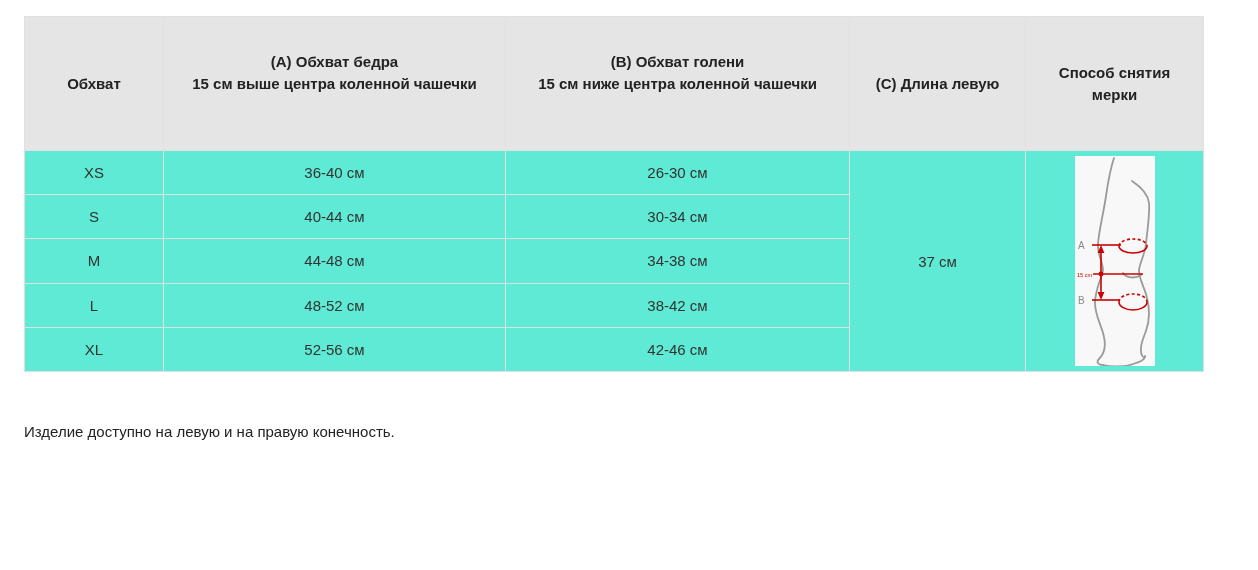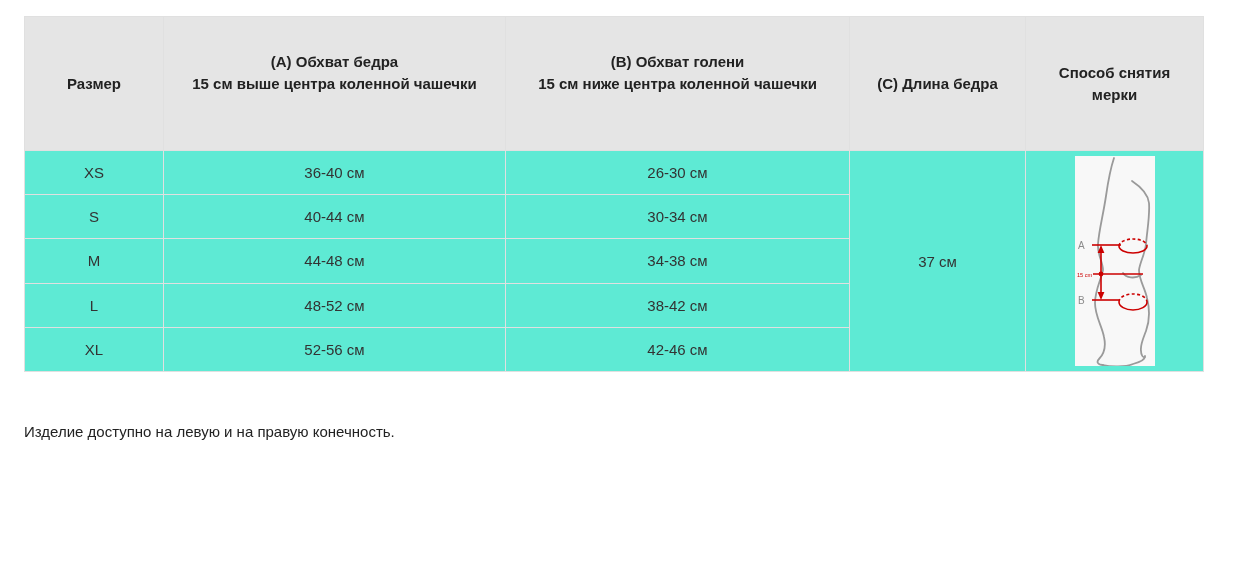--- a/index.html
+++ b/index.html
@@ -85,36 +85,36 @@
     <colgroup>
       <col class="col-size">
         <col class="col-a">
         <col class="col-b">
         <col class="col-c">
         <col class="col-method">
     </colgroup>
     <thead>
       <tr>
         <th>
-          <span>Размер</span>
+          <span>Обхват</span>
         </th>
         <th>
           <div class="two-line">
             <p>(А) Обхват бедра</p>
             <p>15 см выше центра коленной чашечки</p>
           </div>
         </th>
         <th>
           <div class="two-line">
             <p>(В) Обхват голени</p>
             <p>15 см ниже центра коленной чашечки</p>
           </div>
         </th>
         <th>
-          <span>(С) Длина бедра</span>
+          <span>(С) Длина левую</span>
         </th>
         <th class="pad-wrap">
           <span>Способ снятия мерки</span>
         </th>
       </tr>
     </thead>
     <tbody>
       <tr>
         <td>XS</td>
         <td>36-40 см</td>

